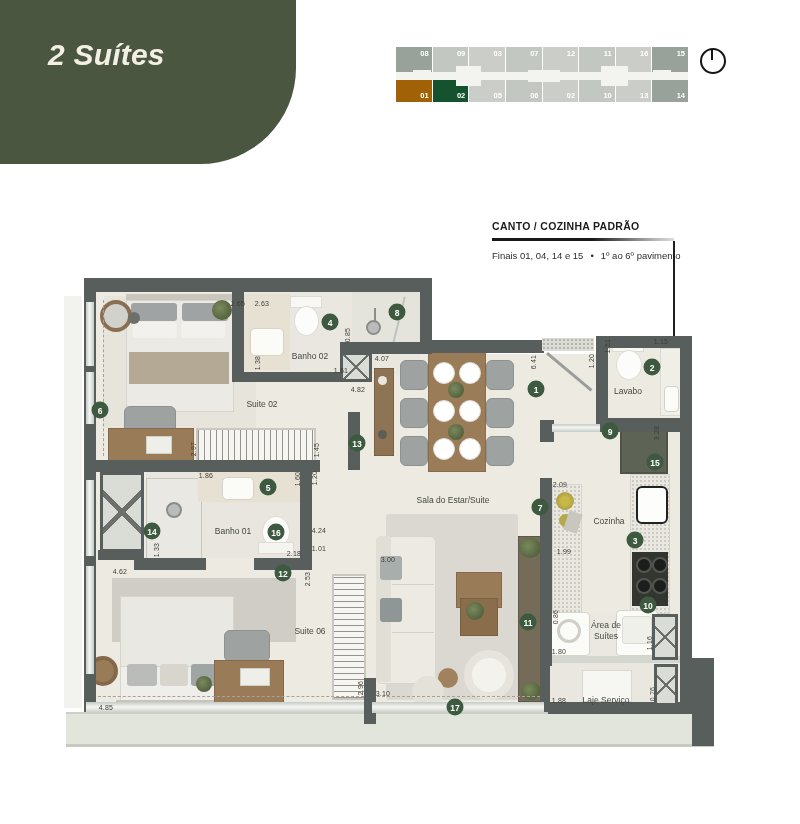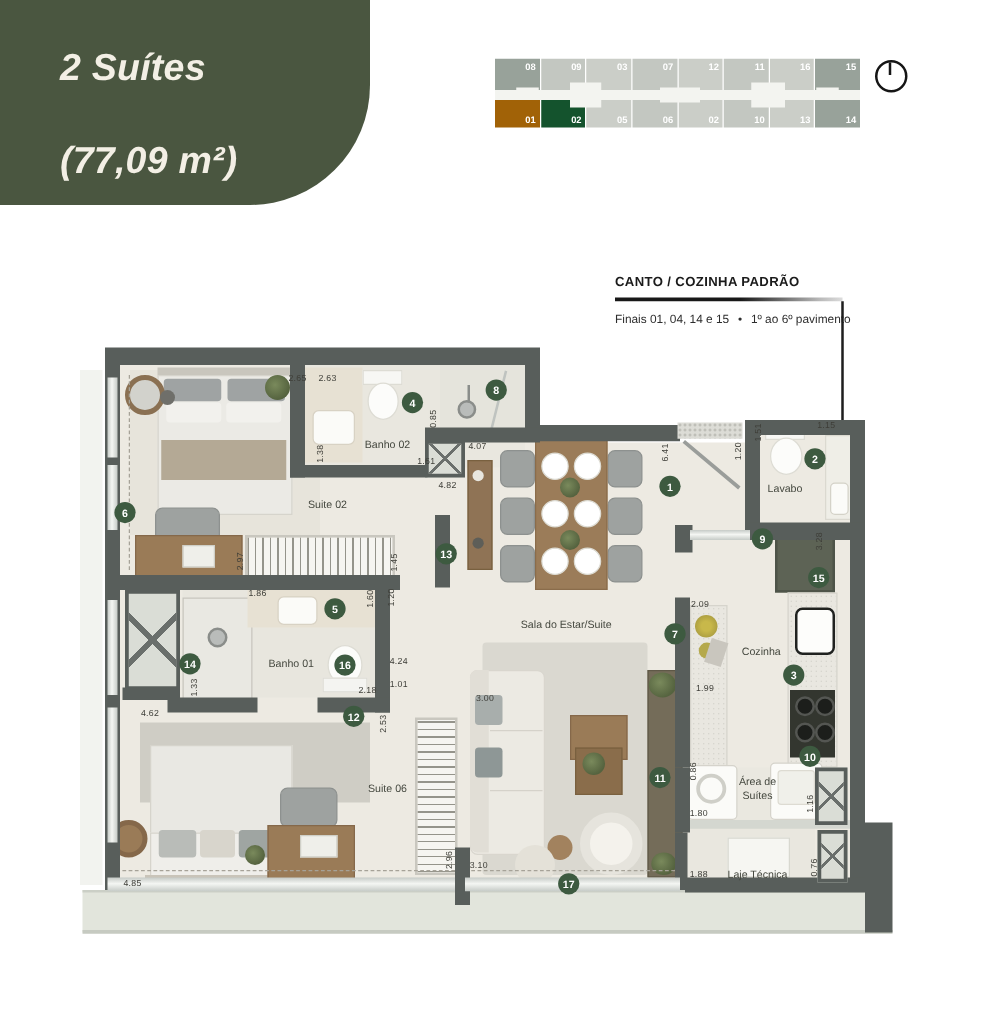--- a/index.html
+++ b/index.html
@@ -49,21 +49,20 @@
   .chair{background:#9EA2A0;border:1px solid #8D918F;border-radius:6px;}
   .plate{background:#fff;border:1px solid #DDDCD4;border-radius:50%;}
 </style>
 </head>
 <body>
 
 <div id="page">
 
   <div id="badge" style="background: rgb(74, 86, 64); color: rgb(243, 239, 229);">
     <div class="bline" style="top:38px">2 Suítes</div>
-    <div class="bline" style="top:112px">(77,09 m²)</div>
   </div>
 
   <div id="keyplan">
     <div class="kprow top" id="kp-top">
         <div class="kpcell" style="background: rgb(152, 162, 154);">
           <span class="kpnum">08</span>
         </div>
         <div class="kpcell" style="background: rgb(195, 199, 193);">
           <span class="kpnum">09</span>
         </div>
@@ -320,21 +319,21 @@
       <div class="marker" style="left: 276px; top: 532px; background: rgb(61, 90, 64);">16</div>
       <div class="marker" style="left: 455px; top: 707px; background: rgb(61, 90, 64);">17</div>
       <div class="rlabel" style="left: 262px; top: 404px;">Suite 02</div>
       <div class="rlabel" style="left: 310px; top: 356px;">Banho 02</div>
       <div class="rlabel" style="left: 628px; top: 391px;">Lavabo</div>
       <div class="rlabel" style="left: 609px; top: 521px;">Cozinha</div>
       <div class="rlabel" style="left: 453px; top: 500px;">Sala do Estar/Suite</div>
       <div class="rlabel" style="left: 233px; top: 531px;">Banho 01</div>
       <div class="rlabel" style="left: 310px; top: 631px;">Suite 06</div>
       <div class="rlabel wrap" style="left: 606px; top: 631px;">Área de Suítes</div>
-      <div class="rlabel" style="left: 606px; top: 700px;">Laje Técnica</div>
+      <div class="rlabel" style="left: 606px; top: 700px;">Laje Serviço</div>
       <div class="dim" style="left: 238px; top: 303px;">2.65</div>
       <div class="dim" style="left: 262px; top: 303px;">2.63</div>
       <div class="dim rot" style="left: 257px; top: 363px;">1.38</div>
       <div class="dim rot" style="left: 347px; top: 335px;">0.85</div>
       <div class="dim" style="left: 341px; top: 370px;">1.61</div>
       <div class="dim" style="left: 382px; top: 358px;">4.07</div>
       <div class="dim" style="left: 358px; top: 389px;">4.82</div>
       <div class="dim rot" style="left: 533px; top: 362px;">6.41</div>
       <div class="dim rot" style="left: 591px; top: 361px;">1.20</div>
       <div class="dim rot" style="left: 607px; top: 346px;">1.51</div>

